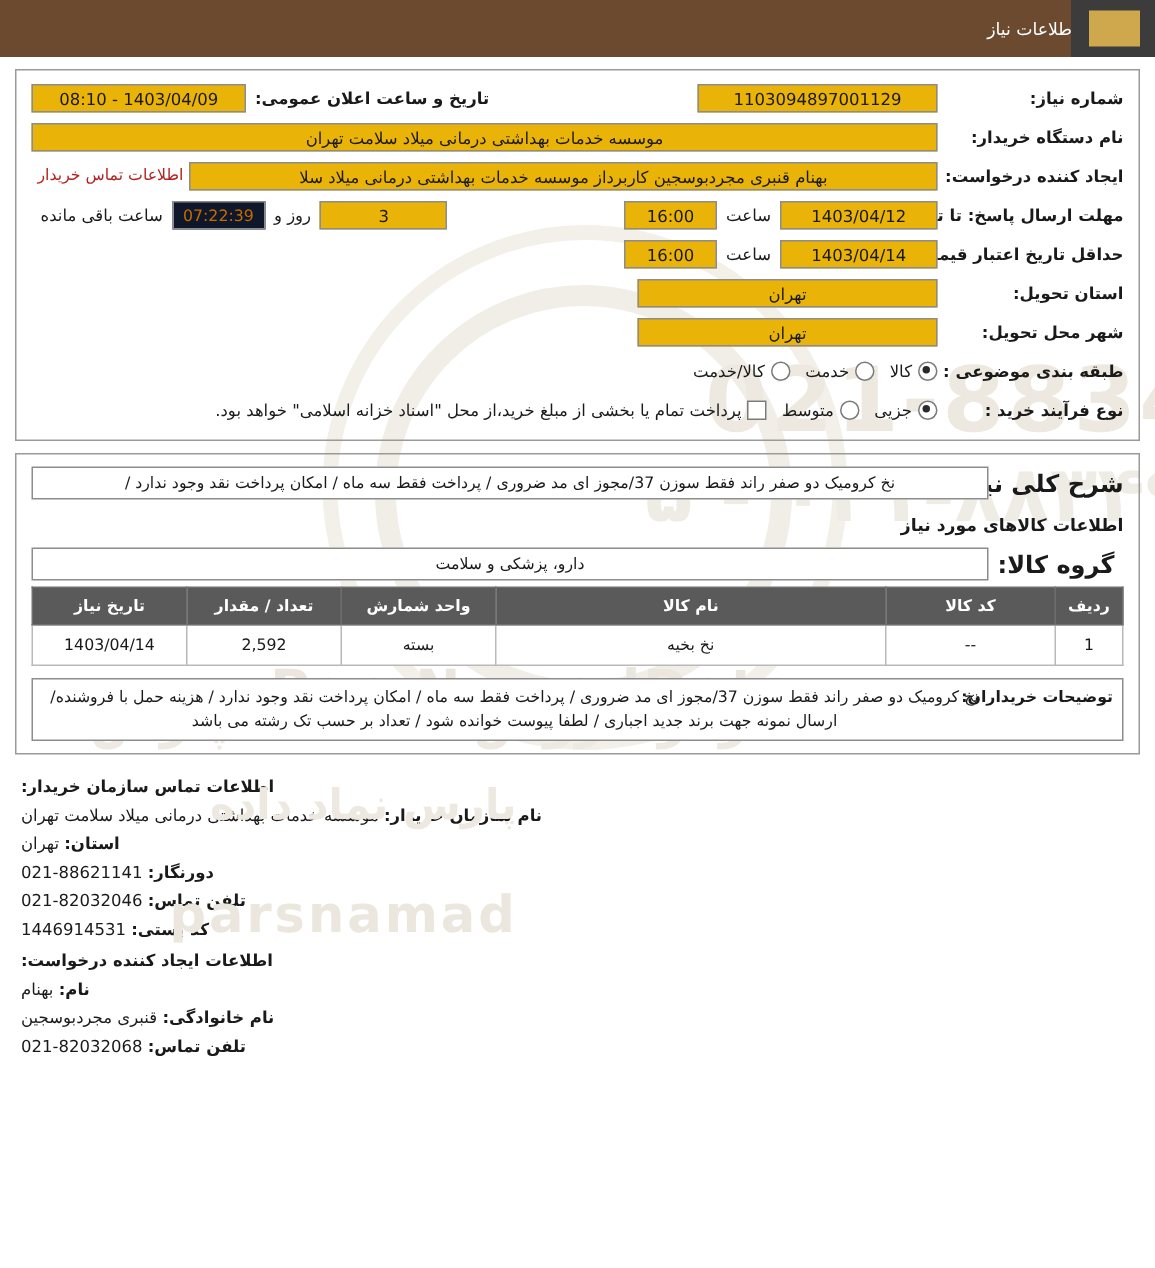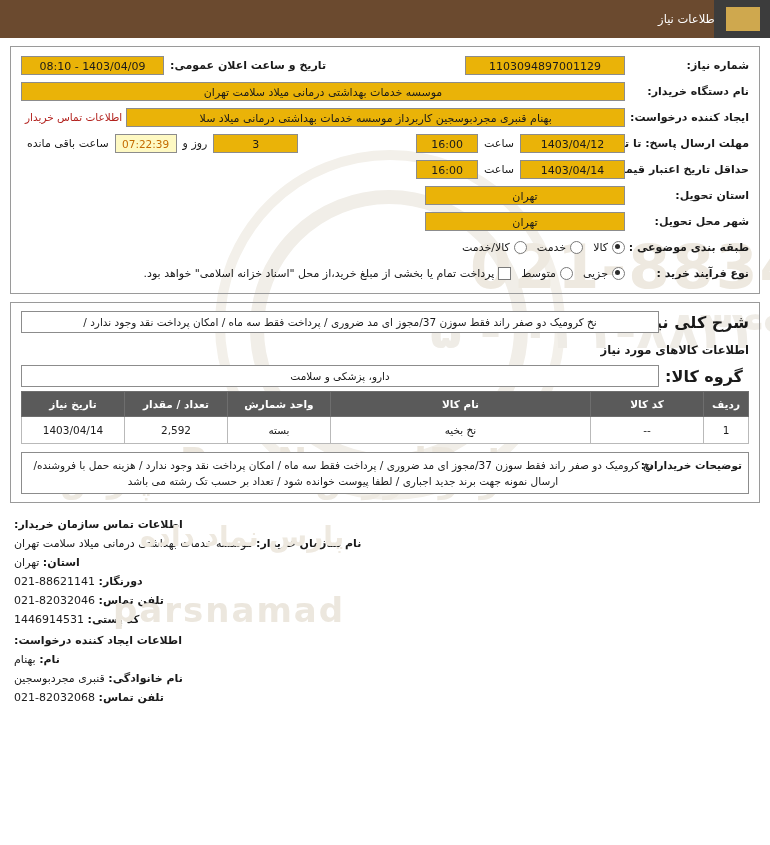--- a/index.html
+++ b/index.html
@@ -143,21 +143,21 @@
   }
   .sublabel.b { font-weight: bold; }
   .link {
     color: #b3231f;
     font-size: 10.5px;
     text-decoration: none;
     white-space: nowrap;
   }
   .countdown {
     border: 1px solid #8c8c8c;
-    background: #fef9c3;
+    background: #0f172a;
     color: #c46a00;
     width: 62px;
     height: 19px;
     line-height: 19px;
     text-align: center;
     font-size: 10.5px;
     box-sizing: border-box;
   }
 
   

